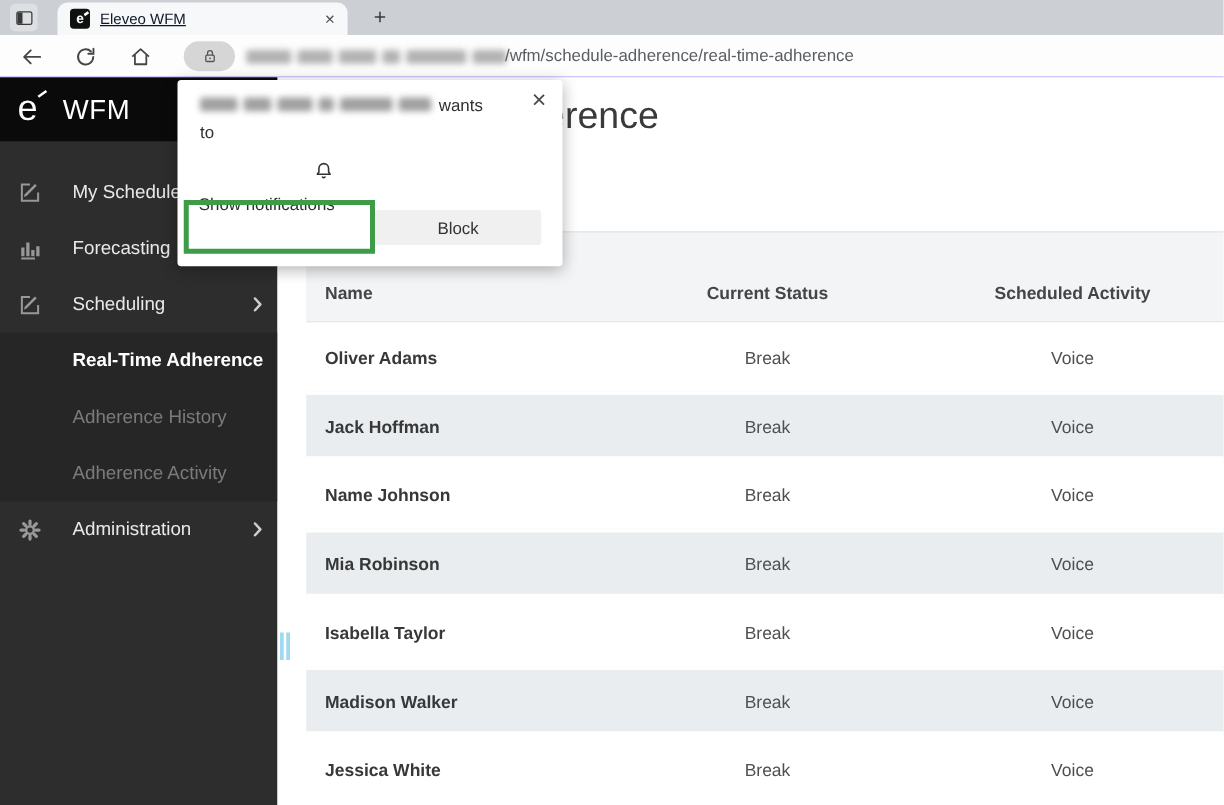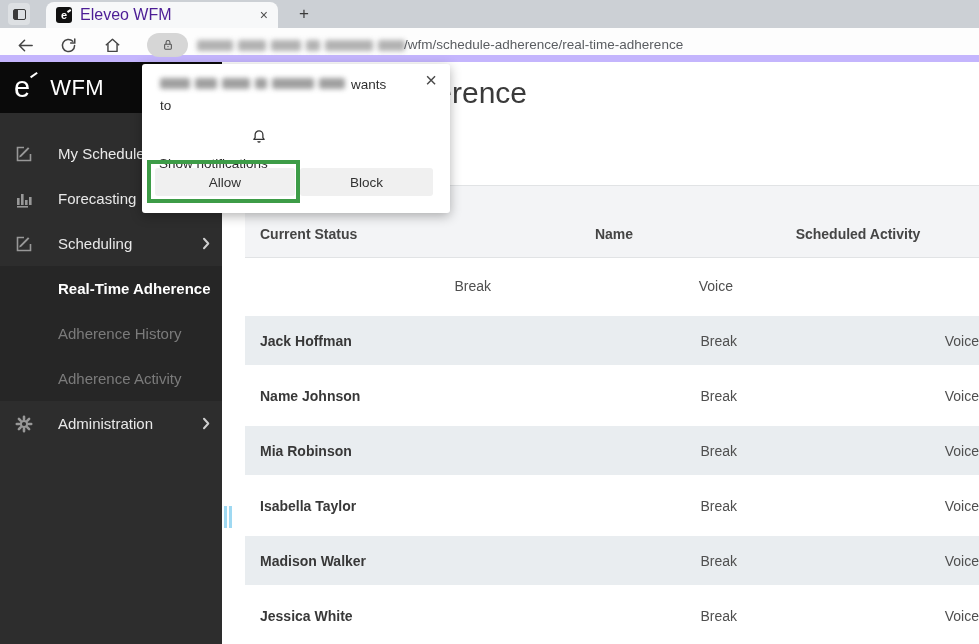--- a/index.html
+++ b/index.html
@@ -15,27 +15,27 @@
     border: 1.5px solid #3a3a3a; border-radius: 2px; }
   .tab-actions-glyph .bar { position:absolute; left:0; top:0; bottom:0; width:4px; background:#3a3a3a; }
   .tab { position: absolute; left: 46px; top: 2px; width: 232px; height: 26px;
     background: #f7f8f9; border-radius: 8px 8px 0 0; display: flex; align-items: center;
     padding: 0 10px; gap: 8px; }
   .favicon { position: relative; width: 16px; height: 16px; background: #101010; border-radius: 3px;
     display:flex; align-items:center; justify-content:center; flex: none; }
   .fav-e { color:#fff; font-size: 11px; font-weight: bold; line-height: 1; }
   .fav-mark { position:absolute; width: 4px; height: 1.6px; background:#fff; top: 2.5px; right: 1.5px;
     transform: rotate(-35deg); }
-  .tab-title { flex: 1; font-size: 16px; color: #4c1d95; white-space: nowrap; overflow: hidden; }
+  .tab-title { flex: 1; font-size: 12px; color: #0f172a; white-space: nowrap; overflow: hidden; text-decoration: underline; }
   .tab-close { font-size: 14px; color: #4f4f4f; line-height: 1; cursor: pointer; }
   .new-tab { position: absolute; left: 294px; top: 4px; width: 20px; height: 20px;
     display:flex; align-items:center; justify-content:center; font-size: 17px; color: #3a3a3a; cursor:pointer; }
 
   
-  .toolbar { position: relative; height: 34px; background: #fdfdfd; border-bottom: 7px solid #c4b5fd; }
+  .toolbar { position: relative; height: 34px; background: #fdfdfd; border-bottom: 1px solid #c4b5fd; }
   .nav-btn { position: absolute; top: 5px; width: 24px; height: 24px; display:flex;
     align-items:center; justify-content:center; cursor: pointer; color:#454545; }
   .nav-btn svg { width: 19px; height: 19px; }
   .btn-back { left: 13px; } .btn-refresh { left: 56px; } .btn-home { left: 100px; }
   .lock-pill { position: absolute; left: 147px; top: 5px; width: 41px; height: 24px;
     border-radius: 12px; background: #d6d6d6; display:flex; align-items:center; justify-content:center;
     color:#555; cursor:pointer; }
   .lock-pill svg { width: 14px; height: 14px; }
   .url-blur { position: absolute; left: 197px; top: 12px; display:flex; gap: 5px; filter: blur(2.5px); opacity:.8; }
   .url-blur i { display:block; height: 11px; background:#9f9f9f; border-radius: 2px; }
@@ -71,21 +71,21 @@
   .page-title { position: absolute; left: 16px; top: 14px; font-size: 30px; font-weight: 400;
     color: #3a3a3a; white-space: nowrap; z-index: 1; }
   .table { position: absolute; left: 23px; top: 123px; width: 734px; }
   .thead { height: 73px; background: #f3f4f6; border-top: 1px solid #e1e3e5; border-bottom: 1px solid #e1e3e5;
     display: flex; align-items: flex-end; padding-bottom: 15px; }
   .th { width: 246px; text-align: center; font-size: 14px; font-weight: bold; color: #454545; }
   .th:first-of-type { text-align: left; padding-left: 15px; }
   .th:last-of-type { width: 242px; }
   .trow { height: 55px; display: flex; align-items: center; background: #fff; }
   .trow:nth-of-type(even) { background: #e9edf0; border-top: 3px solid #fff; border-bottom: 3px solid #fff; }
-  .td { width: 246px; text-align: right; font-size: 14px; color: #4f4f4f; }
+  .td { width: 246px; text-align: center; font-size: 14px; color: #4f4f4f; }
   .td.name { text-align: left; padding-left: 15px; font-weight: bold; color: #383838; }
   .td:last-of-type { width: 242px; }
 
   
   .popup { position: absolute; left: 142px; top: 64px; width: 308px; height: 149px; background: #fff;
     border-radius: 3px; box-shadow: 0 3px 12px rgba(0,0,0,.3); z-index: 20; }
   .popup-text { position: absolute; left: 18px; top: 10px; width: 240px; font-size: 13.5px;
     line-height: 21px; color: #2f2f2f; }
   .domain-blur { display: inline-flex; gap: 5px; filter: blur(2.5px); opacity: .85;
     vertical-align: baseline; margin-right: 6px; }
@@ -231,27 +231,28 @@
           </span>
         </div>
       </nav>
     </aside>
 
     <main class="content">
       <h1 class="page-title">Real-Time Adherence</h1>
       <div class="table">
         <div class="thead">
 
-        <div class="th">Current Status</div>
-            <div class="th">Name</div>
+        <div class="th">Name</div>
+            <div class="th">Current Status</div>
             <div class="th">Scheduled Activity</div>
           </div>
         <div class="tbody">
 
             <div class="trow">
+              <div class="td name">Oliver Adams</div>
               <div class="td">Break</div>
               <div class="td">Voice</div>
             </div>
 
             <div class="trow">
               <div class="td name">Jack Hoffman</div>
               <div class="td">Break</div>
               <div class="td">Voice</div>
             </div>
 
@@ -306,18 +307,17 @@
       </span><span>wants to</span>
     </div>
     <span class="popup-close">×</span>
     <div class="perm-row">
       <svg viewBox="0 0 20 20" fill="none" stroke="currentColor" stroke-width="1.4" stroke-linejoin="round">
           <path d="M10 3.2a4.3 4.3 0 0 0-4.3 4.3v3.2L4.3 12.7h11.4l-1.4-2V7.5A4.3 4.3 0 0 0 10 3.2Z"></path>
           <path d="M8.6 14.7a1.5 1.5 0 0 0 2.8 0"></path>
         </svg>
       <span>Show notifications</span>
     </div>
-    <div class="popup-btn btn-allow">Allow</div>
     <div class="popup-btn btn-block">Block</div>
     <div class="green-box"></div>
   </div>
 
 </div>
 
 </body></html>

